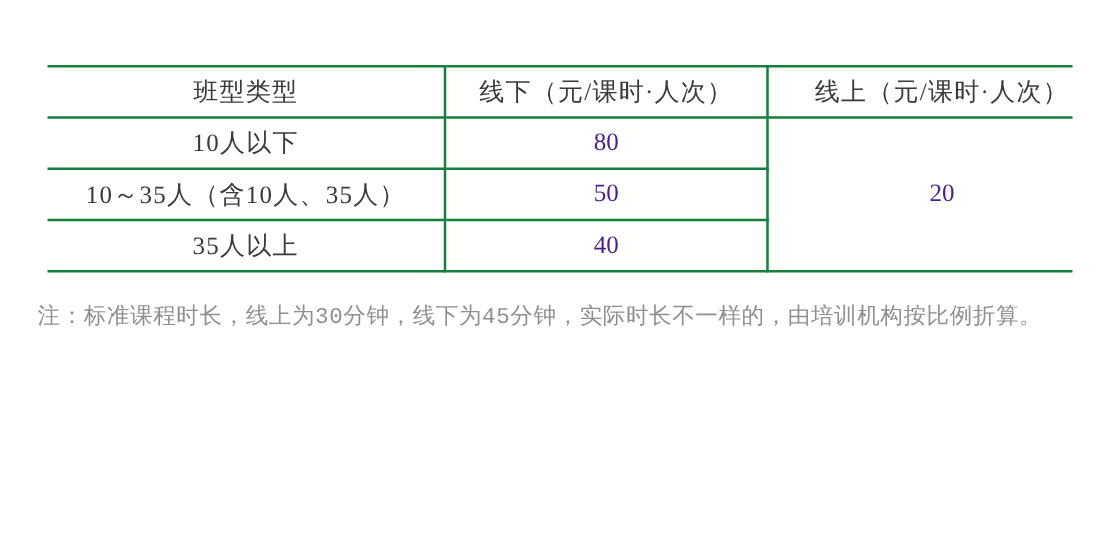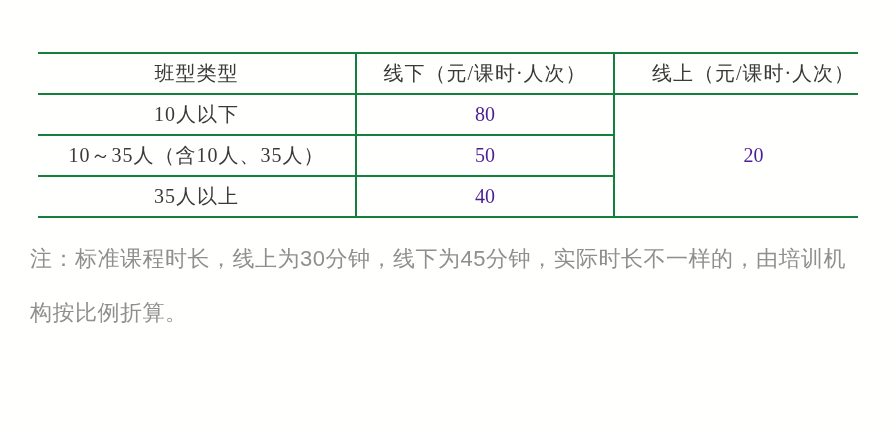--- a/index.html
+++ b/index.html
@@ -49,22 +49,22 @@
   table.fee-table .num {
     color: #4c1d95;
     letter-spacing: 0;
   }
   .col-type    { width: 318px; }
   .col-offline { width: 258px; }
   .col-online  { width: 244px; }
   .note {
     margin-top: 14px;
     padding: 0 30px;
-    font-family: Liberation Sans, sans-serif;
-    font-size: 22px;
+    font-family: Liberation Mono, monospace;
+    font-size: 18px;
     line-height: 2.45;
     letter-spacing: 0.5px;
     color: #8f8f8f;
   }
 </style>
 </head>
 <body>
 
 <div class="page">
 

